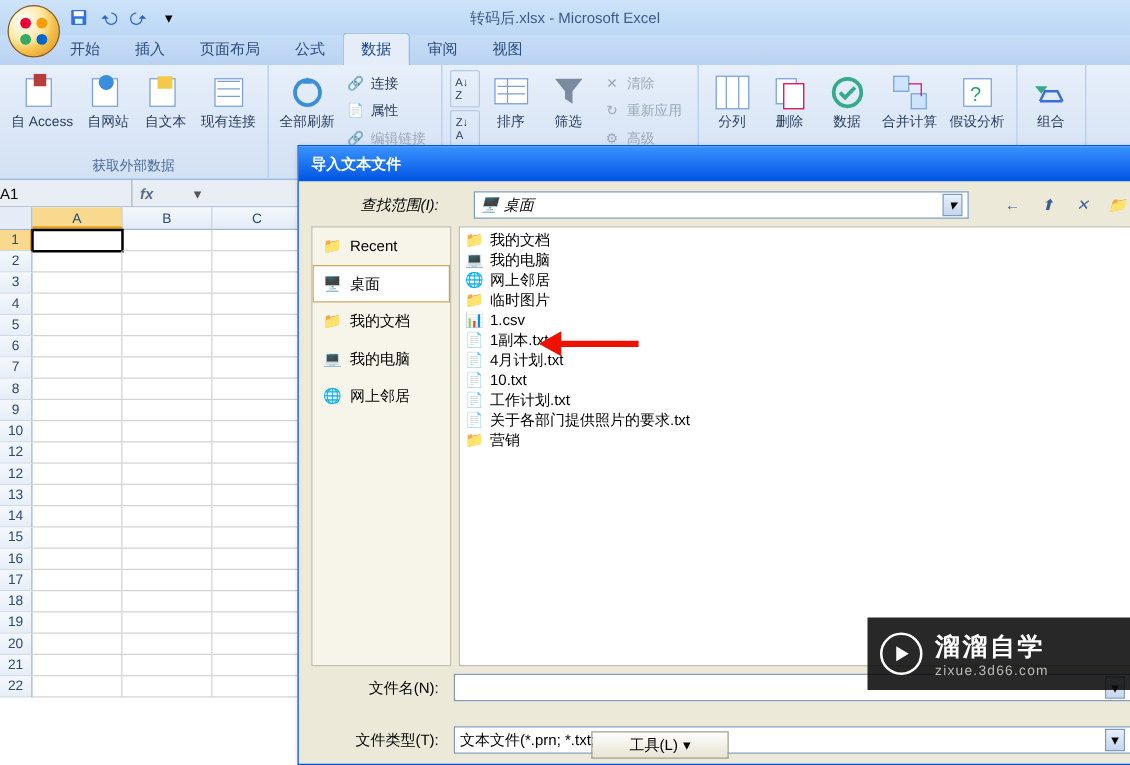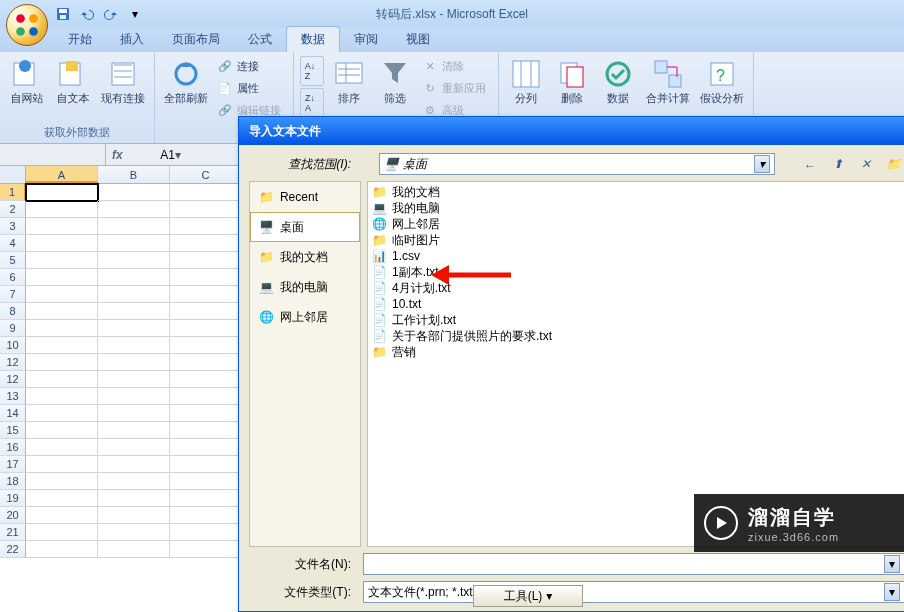--- a/index.html
+++ b/index.html
@@ -7,41 +7,41 @@
 
 
 .titlebar { height: 28px; background: linear-gradient(#cde3fa, #bcd8f5); display: flex; align-items: center; }
 .office-btn { width: 42px; height: 42px; margin: 2px 4px 0 4px; position: absolute; top: 2px; left: 2px; border-radius: 50%; background: radial-gradient(circle at 30% 30%, #fff, #ffe9a8 40%, #f4c14a 60%, #d78e1e 100%); border: 1px solid #8a5a20; display: flex; align-items: center; justify-content: center; z-index: 10; }
 .office-btn svg { width: 26px; height: 26px; }
 .qat { margin-left: 52px; display: flex; align-items: center; gap: 2px; height: 100%;}
 .qat-btn { width: 22px; height: 22px; display: flex; align-items: center; justify-content: center; border-radius: 3px; }
 .app-title { position: absolute; left: 50%; transform: translateX(-50%); top: 6px; color: #3b5b8c; font-size: 12px; }
 
 
-.ribbon-tabs { height: 24px; background: linear-gradient(#c6ddf7, #bad3f2); display: flex; align-items: flex-end; padding-left: 54px; gap: 0;}
+.ribbon-tabs { height: 24px; background: linear-gradient(#c6ddf7, #bad3f2); display: flex; align-items: flex-end; padding-left: 42px; gap: 0;}
 .ribbon-tab { padding: 4px 14px 4px 14px; color: #2b4c82; border-top-left-radius: 4px; border-top-right-radius: 4px; cursor: default;}
 .ribbon-tab.active { background: #e4edf8; border: 1px solid #9cb8de; border-bottom: none; color: #15428b;}
 
 
 .ribbon { height: 92px; background: linear-gradient(#e7effa, #d2e1f4); border-bottom: 1px solid #9db8de; display: flex; }
 .ribbon-group { border-right: 1px solid #b8cceb; padding: 4px 6px 2px 6px; display: flex; flex-direction: column; justify-content: space-between; align-items: center; }
 .ribbon-group-inner { display: flex; gap: 4px; align-items: flex-start; height: 66px;}
 .ribbon-group-label { font-size: 11px; color: #4a6b9b; text-align: center; width: 100%; padding-bottom: 1px;}
 .big-btn { width: auto; min-width: 42px; padding: 0 3px; height: 66px; display: flex; flex-direction: column; align-items: center; justify-content: flex-start; gap: 2px; border-radius: 3px;}
 .big-btn .icon-box { width: 32px; height: 32px; display: flex; align-items: center; justify-content: center; margin-top: 2px;}
 .big-btn .label { font-size: 11px; text-align: center; line-height: 12px; color: #2a3e5f;}
 .small-btn-col { display: flex; flex-direction: column; gap: 2px; height: 66px; justify-content: flex-start;}
 .small-btn { height: 20px; padding: 0 6px 0 2px; display: flex; align-items: center; gap: 4px; border-radius: 2px; font-size: 11px; color: #2a3e5f;}
 .small-btn.disabled { color: #9ca8b8;}
 .small-btn .s-icon { width: 16px; height: 16px; display: inline-flex; align-items: center; justify-content: center;}
 
 
 .fx-row { height: 22px; background: #e9eef5; border-bottom: 1px solid #a8b8cb; display: flex; align-items: stretch;}
 .name-box { width: 106px; border-right: 1px solid #a8b8cb; display: flex; align-items: center; }
-.name-box input { flex: 1; border: none; text-align: right; font-size: 12px; background: transparent; padding-left: 20px;}
+.name-box input { flex: 1; border: none; text-align: left; font-size: 12px; background: transparent;}
 .name-box .dd { width: 16px; height: 100%; display: flex; align-items: center; justify-content: center; color: #555;}
 .fx-zone { flex: 1; display: flex; align-items: center; padding: 0 6px; gap: 6px; color: #555;}
 .fx-zone .fx { font-style: italic; color: #5a6e8c; font-weight: bold; font-size: 12px;}
 
 
 .grid-area { position: absolute; left: 0; top: 166px; right: 0; bottom: 0; background: #fff; }
 .col-headers { display: flex; height: 18px; background: linear-gradient(#f4f8fd,#e3ecf7); border-bottom: 1px solid #9eb6ce;}
 .row-header-corner { width: 26px; border-right: 1px solid #9eb6ce; background: #e3ecf7;}
 .col-h { width: 72px; border-right: 1px solid #c4d2e3; text-align: center; font-size: 11px; color: #2e4a6f; line-height: 18px;}
 .col-h.active { background: #f9d98e; border-bottom: 2px solid #e0a020;}
@@ -65,21 +65,21 @@
 .nav-btn { width: 22px; height: 22px; border: 1px solid transparent; border-radius: 3px; display:flex;align-items:center;justify-content:center; color:#3b5e97;}
 
 .dlg-main { flex: 1; display: flex; gap: 6px; }
 .places { width: 112px; background: #f7f5ea; border: 1px solid #c0c0b0; display: flex; flex-direction: column; }
 .place-item { height: 30px; display: flex; align-items: center; gap: 6px; padding: 0 8px; border: 1px solid transparent;}
 .place-item.selected { background: #fff; border: 1px solid #c9a85c; }
 .file-pane { flex: 1; border: 1px solid #c0c0b0; background: #fff; overflow: auto; padding: 2px;}
 .file-item { height: 16px; display: flex; align-items: center; gap: 4px; padding: 0 2px; font-size: 12px; color: #000;}
 .file-item .f-icon { width: 16px; height: 16px; display: inline-flex; align-items: center; justify-content: center;}
 
-.dlg-bottom { display: flex; flex-direction: column; gap: 6px;}
+.dlg-bottom { display: flex; flex-direction: column; gap: 20px;}
 .dlg-field { display: flex; align-items: center; gap: 8px;}
 .dlg-field .lbl { width: 106px; text-align: right; padding-right: 4px;}
 .dlg-field .inp { flex: 1; height: 22px; border: 1px solid #7f9db9; background: #fff; display: flex; align-items: center; padding: 0 4px; gap: 4px;}
 .dlg-field .dd { width: 16px; height: 18px; background: linear-gradient(#e8f0fb,#c4d6ef); border: 1px solid #7f9db9; display:flex;align-items:center;justify-content:center;}
 
 .tools-btn { position: absolute; left: 234px; bottom: 4px; width: 110px; height: 22px; border: 1px solid #9e9e8e; background: linear-gradient(#fefefd,#e7e4d3); font-size: 12px; display:flex; align-items:center; justify-content:center; gap:4px;}
 
 
 .arrow-annot { position: absolute; pointer-events: none; }
 
@@ -135,20 +135,29 @@
     <div class="ribbon-tab active">数据</div>
     <div class="ribbon-tab">审阅</div>
     <div class="ribbon-tab">视图</div>
   </div>
 
 <div class="ribbon">
   <div class="ribbon-group">
     <div class="ribbon-group-inner">
       <div class="big-btn">
           <div class="icon-box">
+            <svg width="30" height="30" viewBox="0 0 30 30">
+              <rect x="2" y="4" width="20" height="22" fill="#fff" stroke="#7aa0d8"></rect>
+              <rect x="8" y="0" width="10" height="10" fill="#b83c3c"></rect>
+            </svg>
+          </div>
+          <div class="label">自 Access</div>
+        </div>
+      <div class="big-btn">
+          <div class="icon-box">
             <svg width="30" height="30">
               <rect x="2" y="4" width="20" height="22" fill="#fff" stroke="#7aa0d8"></rect>
               <circle cx="13" cy="7" r="6" fill="#3a8edc"></circle>
             </svg>
           </div>
           <div class="label">自网站</div>
         </div>
       <div class="big-btn">
           <div class="icon-box">
             <svg width="30" height="30">
@@ -290,20 +299,34 @@
               <rect x="4" y="4" width="22" height="22" fill="#fff" stroke="#7aa0d8"></rect>
               <text x="9" y="22" font-size="16" fill="#2a6">?</text>
             </svg>
           </div>
           <div class="label">假设分析</div>
         </div>
     </div>
     <div class="ribbon-group-label"></div>
   </div>
 
+  <div class="ribbon-group">
+    <div class="ribbon-group-inner">
+      <div class="big-btn">
+          <div class="icon-box">
+            <svg width="30" height="30">
+              <path d="M6 22h18M6 22l4-8h10l4 8" stroke="#3a6edc" fill="none" stroke-width="2"></path>
+              <path d="M2 10h10l-5 6z" fill="#3a8"></path>
+            </svg>
+          </div>
+          <div class="label">组合</div>
+        </div>
+    </div>
+    <div class="ribbon-group-label"></div>
+  </div>
 </div>
 
 <div class="fx-row">
   <div class="name-box">
     <input value="A1" style="">
     <div class="dd">▾</div>
   </div>
   <div class="fx-zone">
     <span class="fx">fx</span>
   </div>

